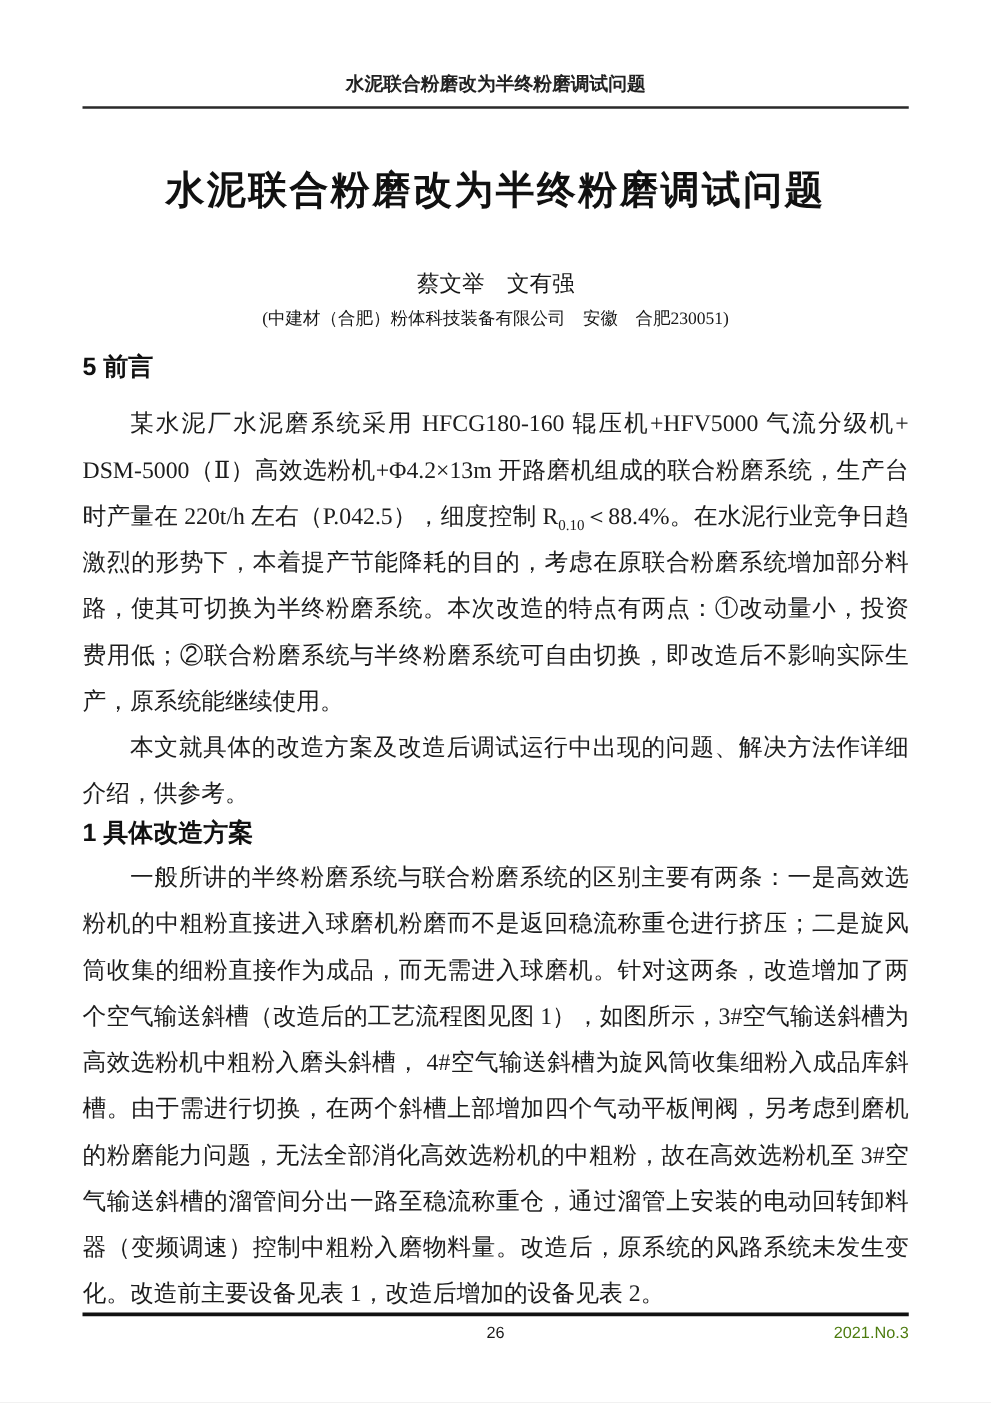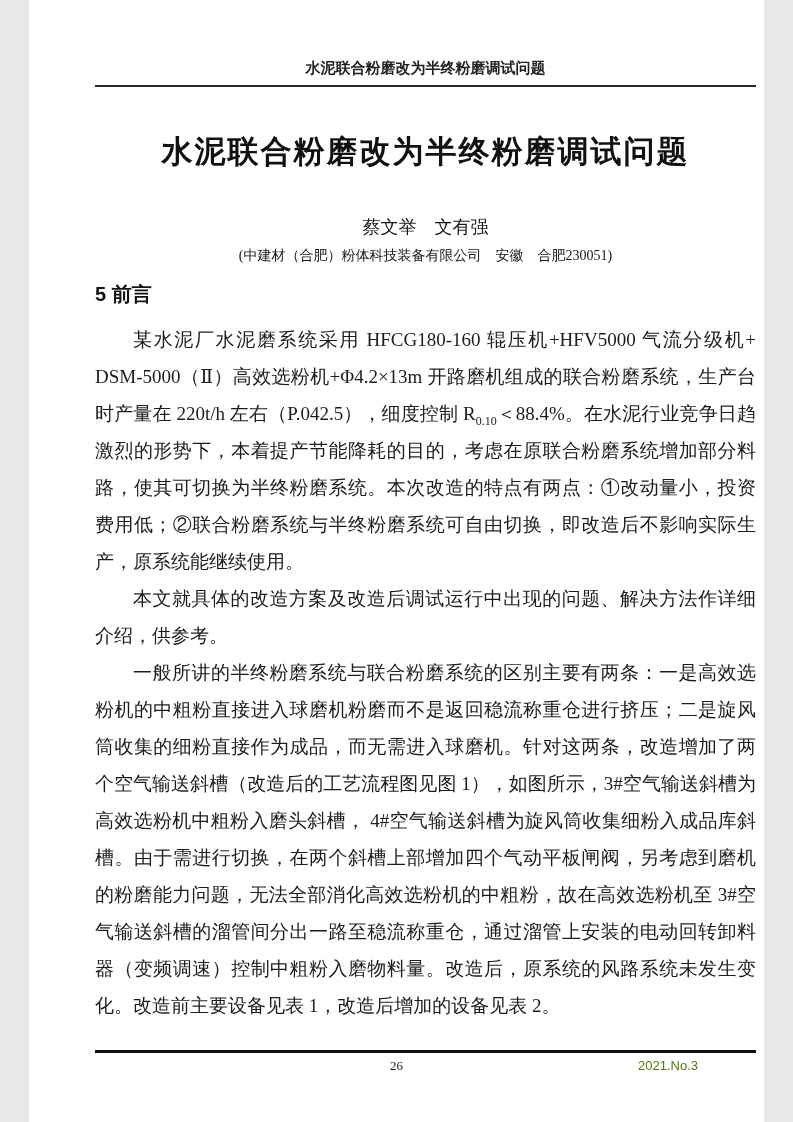--- a/index.html
+++ b/index.html
@@ -3,21 +3,21 @@
 <meta charset="utf-8">
 <style>
   html, body {
     margin: 0;
     padding: 0;
     background: #e8e8e8;
     font-family: "Liberation Serif", "DejaVu Serif", serif;
   }
   .page {
     position: relative;
-    width: 735px;
+    width: 793px;
     height: 1122px;
     margin: 0 auto;
     background: #ffffff;
     color: #1a1a1a;
     overflow: hidden;
     box-sizing: border-box;
   }
   .content {
     position: absolute;
     left: 66px;
@@ -95,21 +95,21 @@
     top: 1050px;
     height: 3px;
     background: #111;
   }
   .page-number {
     position: absolute;
     left: 0;
     width: 100%;
     top: 1058px;
     text-align: center;
-    font-family: Liberation Serif, serif;
+    font-family: Liberation Sans, sans-serif;
     font-size: 13px;
     line-height: 16px;
     color: #1a1a1a;
   }
   .issue-label {
     position: absolute;
     right: 66px;
     top: 1058px;
     font-family: "Liberation Sans", "DejaVu Sans", sans-serif;
     font-size: 13px;
@@ -138,20 +138,21 @@
 
       <section>
         <h2 class="section-heading">5 前言</h2>
 
         <p class="body-para"><span>某水泥厂水泥磨系统采用 HFCG180-160 辊压机+HFV5000 气流分级机+ DSM-5000（Ⅱ）高效选粉机+Φ4.2×13m 开路磨机组成的联合粉磨系统，生产台时产量在 220t/h 左右（P.042.5），细度控制 R</span><sub>0.10</sub><span>＜88.4%。在水泥行业竞争日趋激烈的形势下，本着提产节能降耗的目的，考虑在原联合粉磨系统增加部分料路，使其可切换为半终粉磨系统。本次改造的特点有两点：①改动量小，投资费用低；②联合粉磨系统与半终粉磨系统可自由切换，即改造后不影响实际生产，原系统能继续使用。</span></p>
 
         <p class="body-para">本文就具体的改造方案及改造后调试运行中出现的问题、解决方法作详细介绍，供参考。</p>
       </section>
 
       <section>
+        <h2 class="section-heading second">1 具体改造方案</h2>
 
         <p class="body-para">一般所讲的半终粉磨系统与联合粉磨系统的区别主要有两条：一是高效选粉机的中粗粉直接进入球磨机粉磨而不是返回稳流称重仓进行挤压；二是旋风筒收集的细粉直接作为成品，而无需进入球磨机。针对这两条，改造增加了两个空气输送斜槽（改造后的工艺流程图见图 1），如图所示，3#空气输送斜槽为高效选粉机中粗粉入磨头斜槽， 4#空气输送斜槽为旋风筒收集细粉入成品库斜槽。由于需进行切换，在两个斜槽上部增加四个气动平板闸阀，另考虑到磨机的粉磨能力问题，无法全部消化高效选粉机的中粗粉，故在高效选粉机至 3#空气输送斜槽的溜管间分出一路至稳流称重仓，通过溜管上安装的电动回转卸料器（变频调速）控制中粗粉入磨物料量。改造后，原系统的风路系统未发生变化。改造前主要设备见表 1，改造后增加的设备见表 2。</p>
       </section>
     </main>
 
   </div>
 
   <footer>
     <div class="foot-rule"></div>
     <div class="page-number">26</div>

